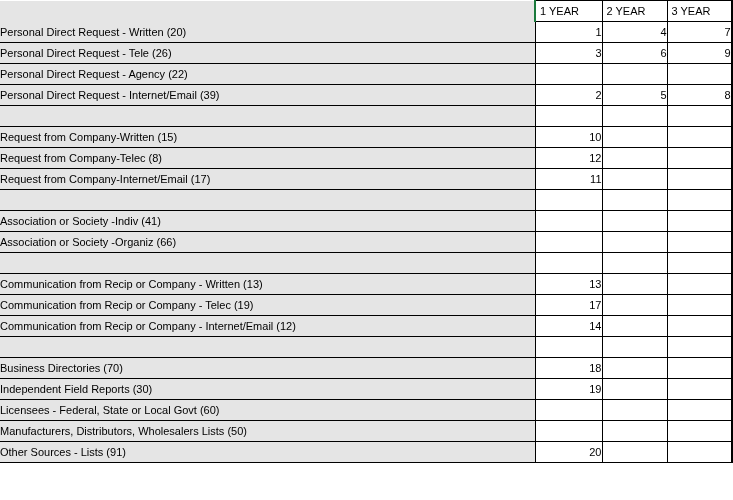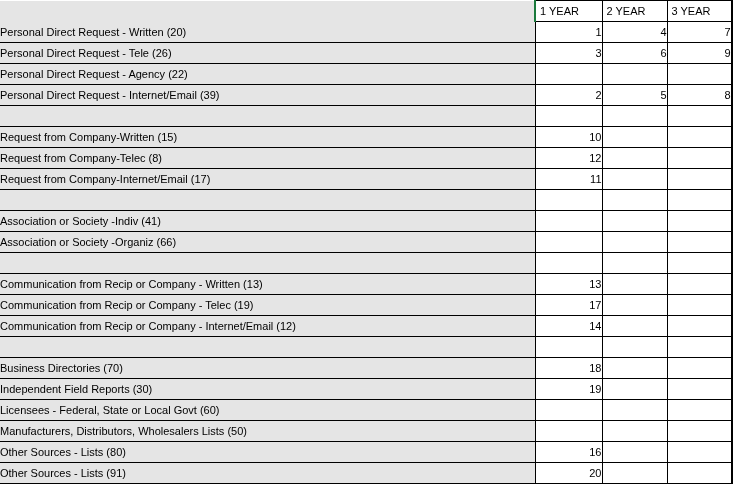--- a/index.html
+++ b/index.html
@@ -210,25 +210,19 @@
         <td class="num"></td>
         <td class="num last"></td>
       </tr>
       <tr>
         <td class="label">Manufacturers, Distributors, Wholesalers Lists (50)</td>
         <td class="num"></td>
         <td class="num"></td>
         <td class="num last"></td>
       </tr>
       <tr>
-        <td class="label">Other Sources - Lists (80)</td>
-        <td class="num">16</td>
-        <td class="num"></td>
-        <td class="num last"></td>
-      </tr>
-      <tr>
         <td class="label">Other Sources - Lists (91)</td>
         <td class="num">20</td>
         <td class="num"></td>
         <td class="num last"></td>
       </tr>
     </tbody>
 </table>
 
 </body></html>

